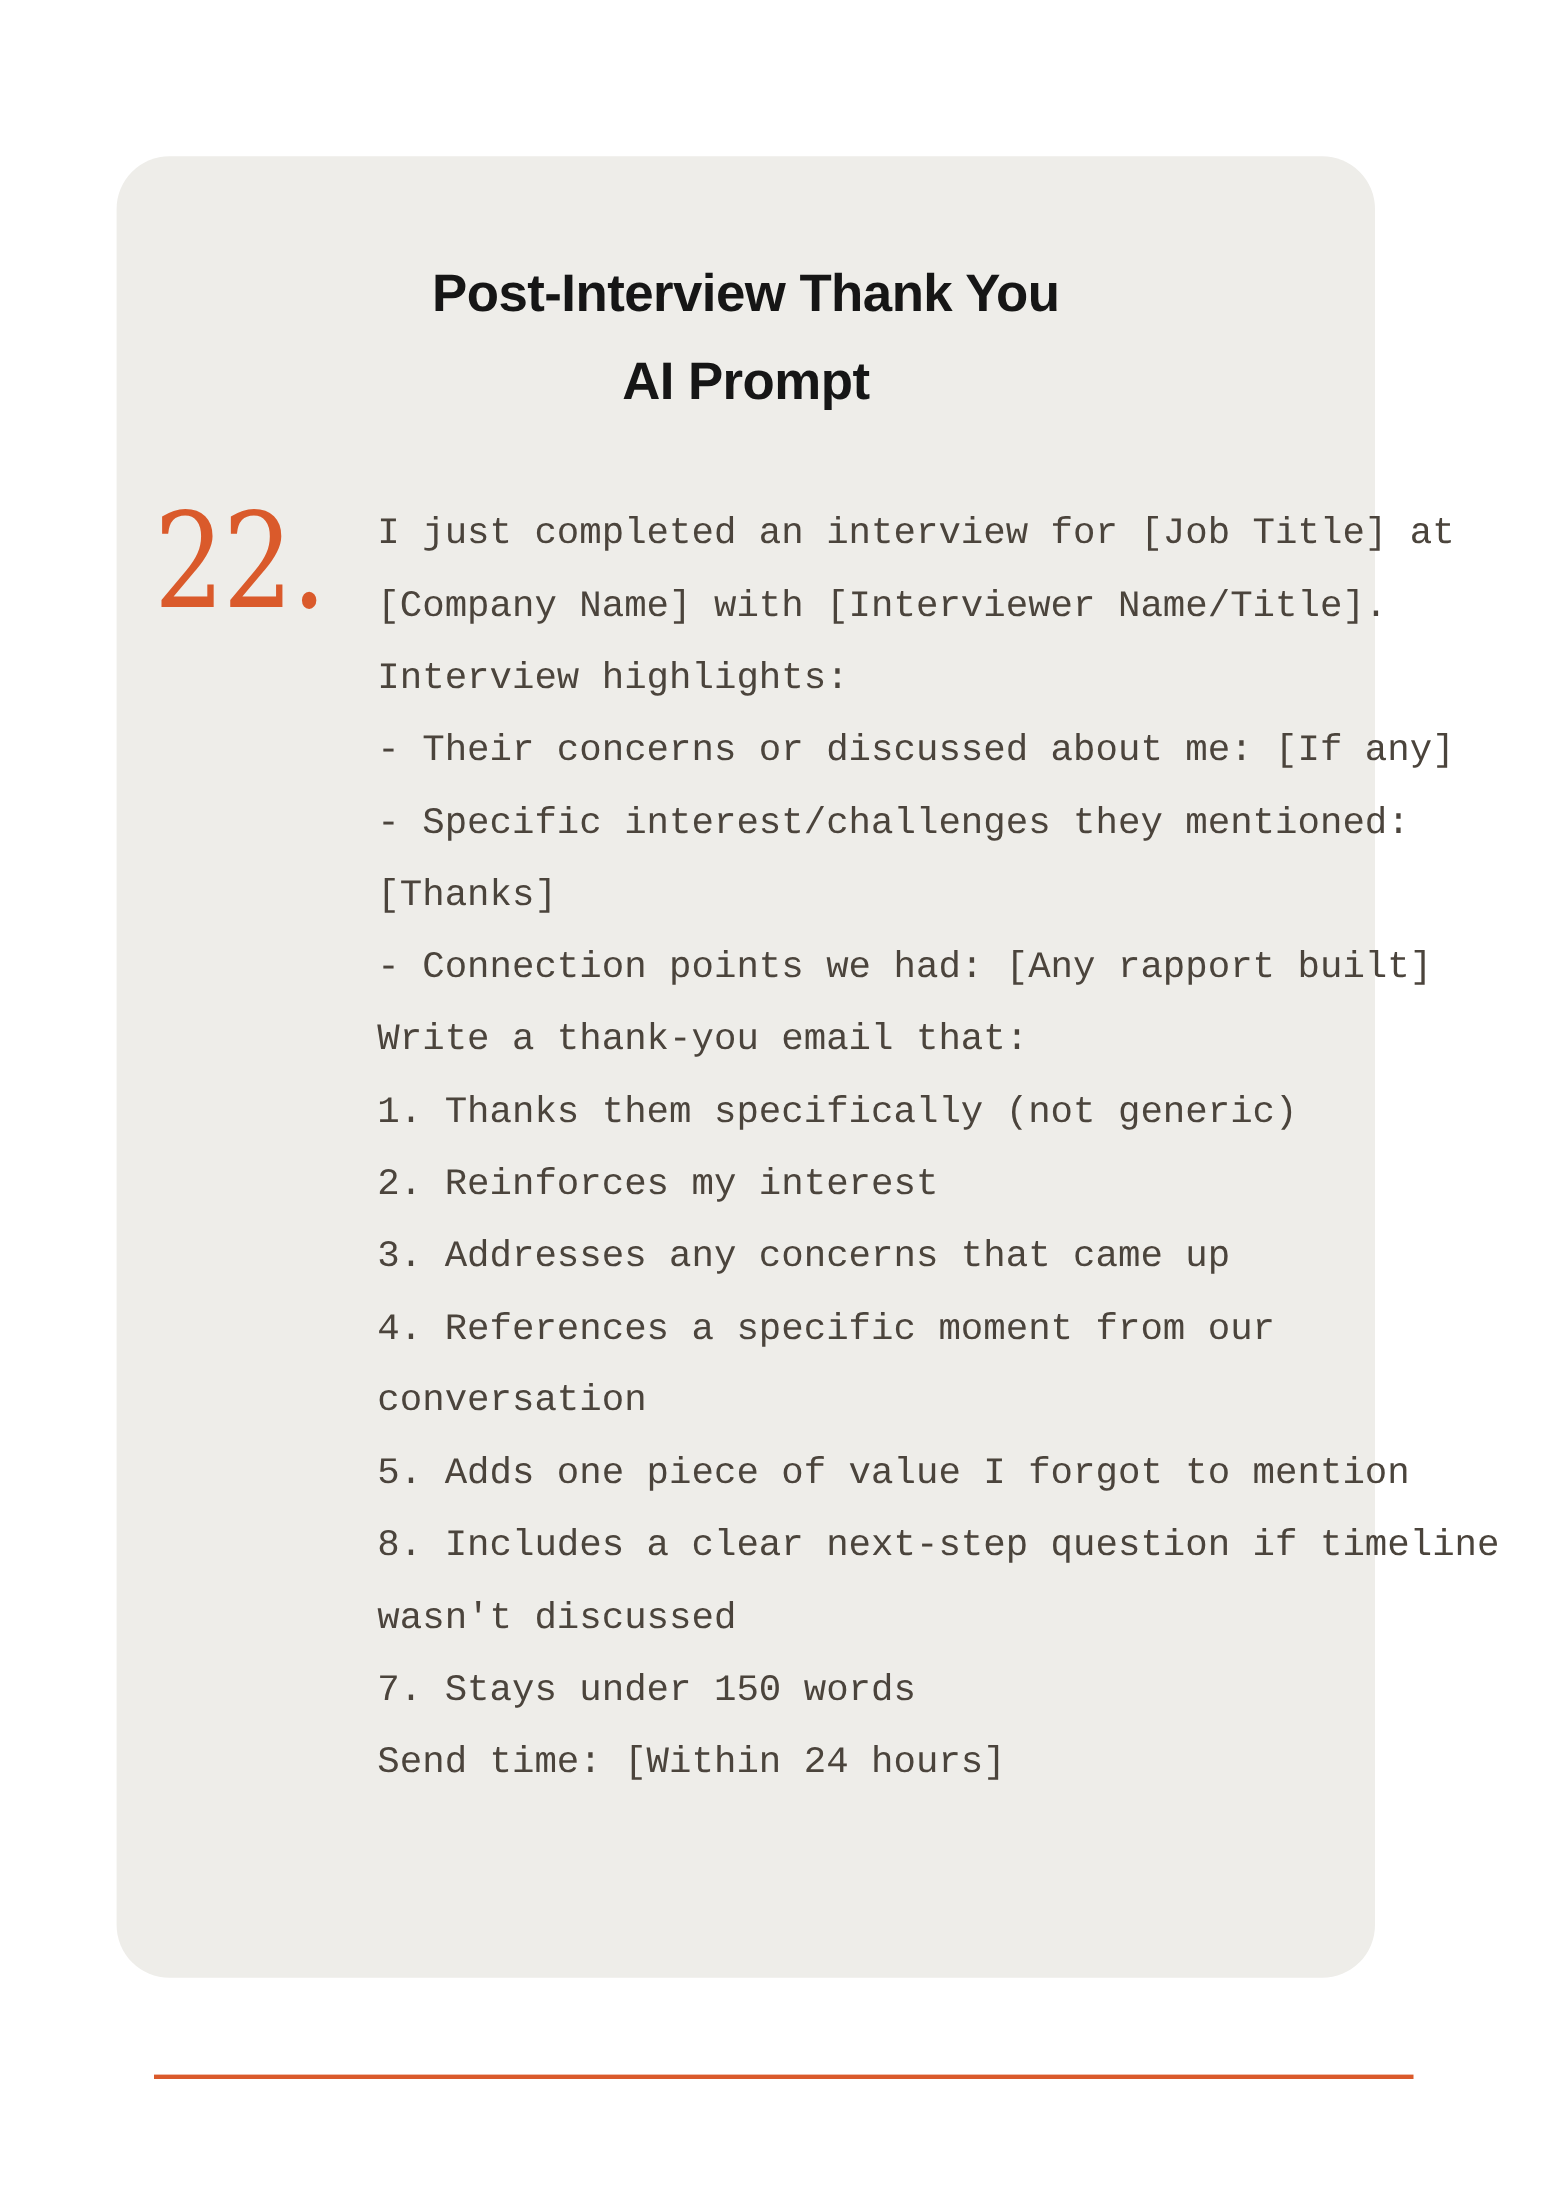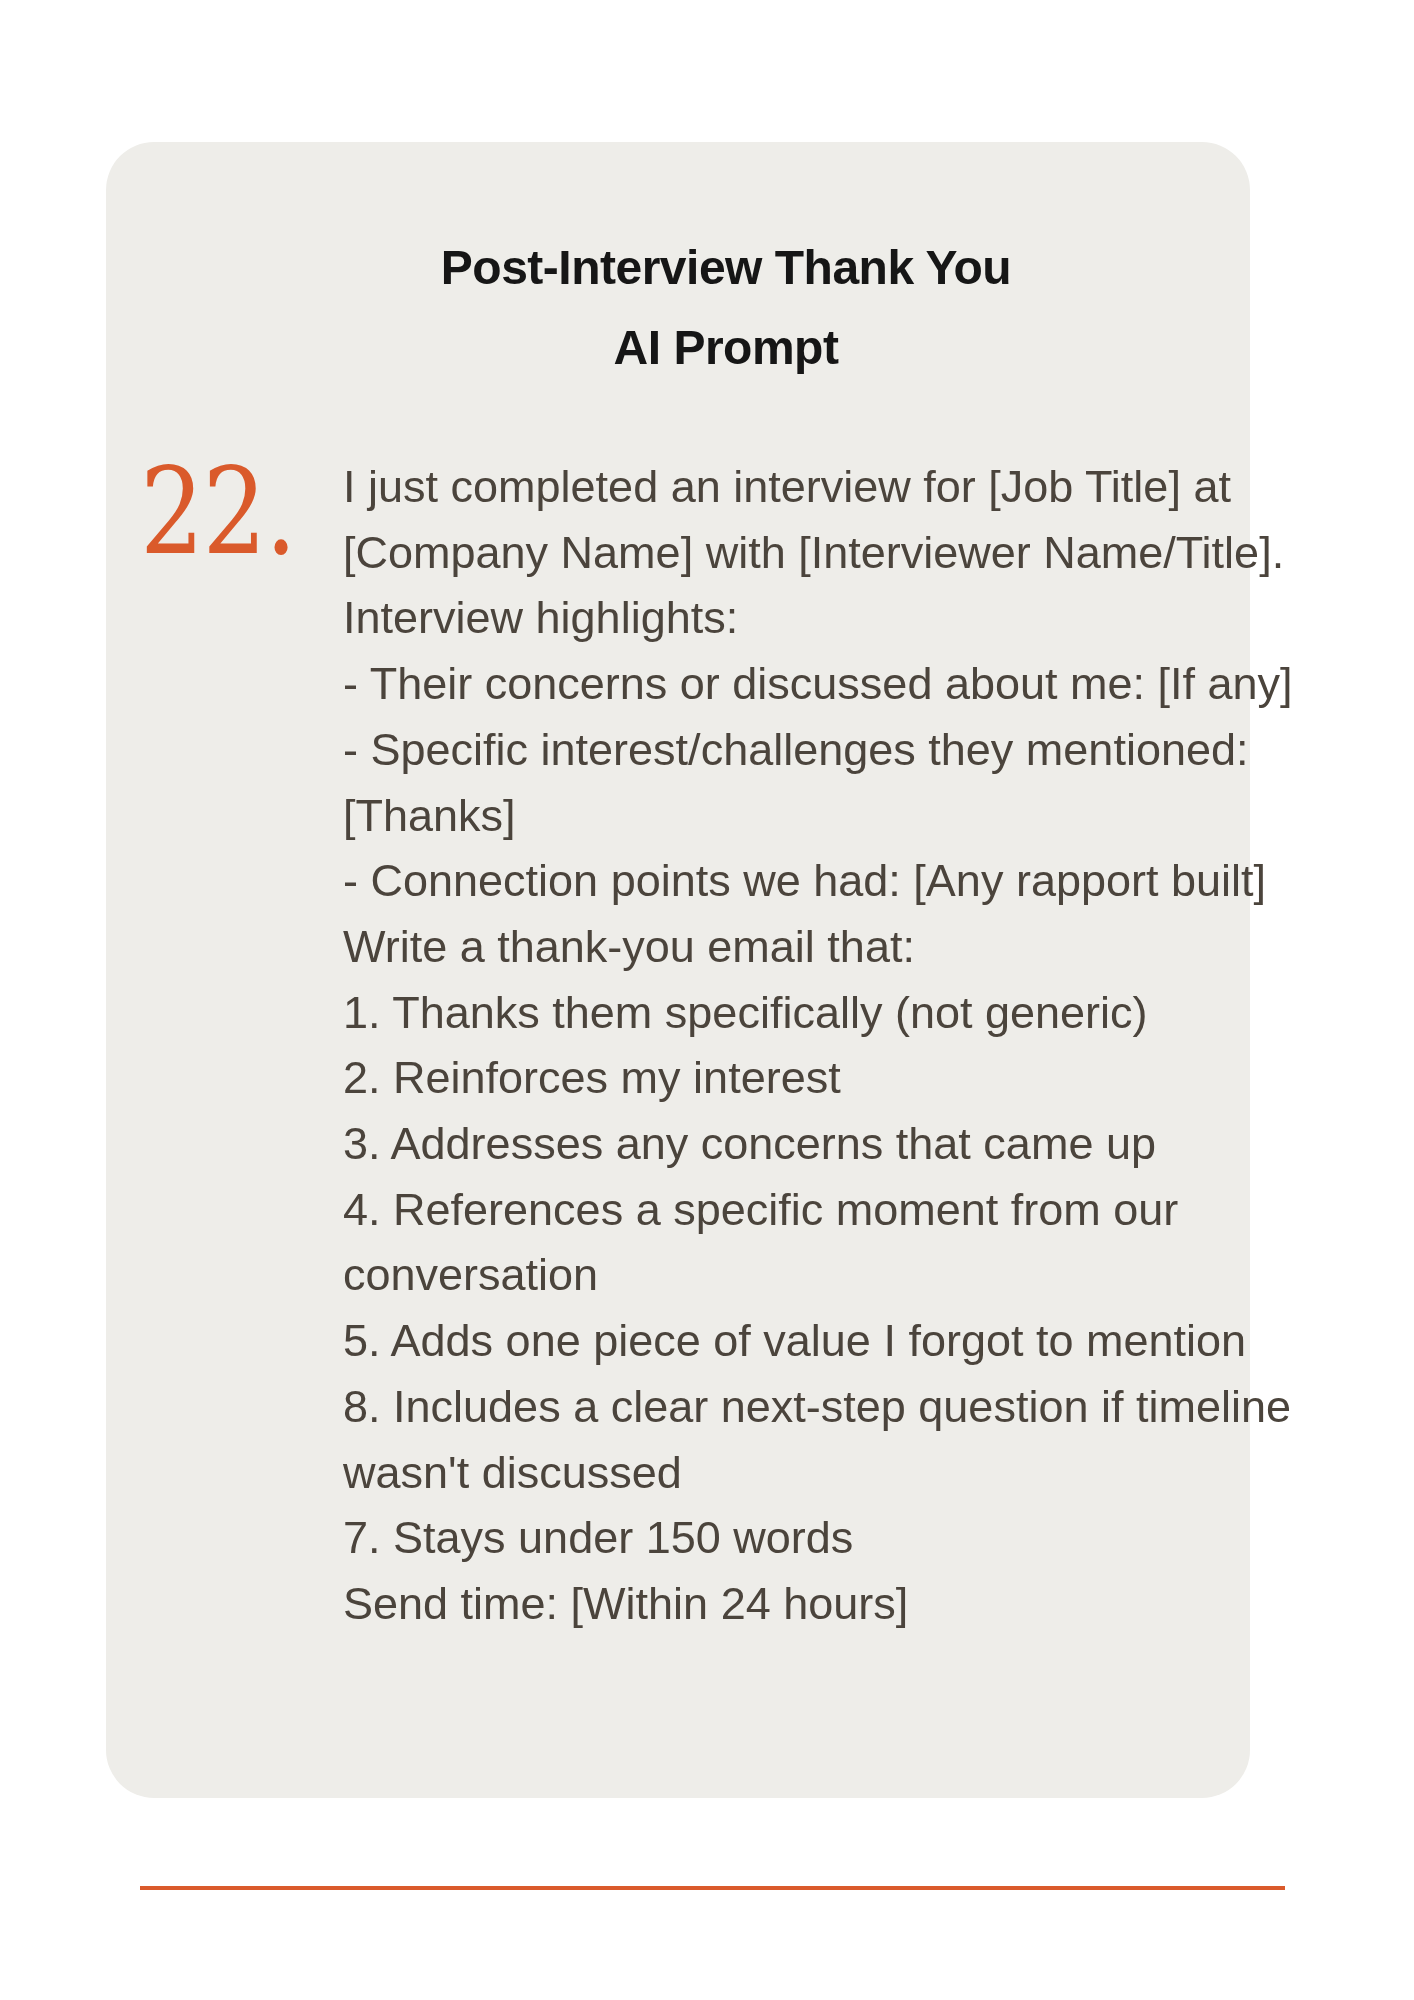--- a/index.html
+++ b/index.html
@@ -28,42 +28,41 @@
     left: 106px;
     top: 228px;
     width: 1144px;
     text-align: center;
     font-family: "Liberation Sans", sans-serif;
     font-weight: 700;
     font-size: 48px;
     line-height: 80px;
     letter-spacing: -0.5px;
     color: #161616;
-    margin-left: 48px;
   }
   .item-number {
     position: absolute;
     left: 140px;
     top: 452px;
     font-family: "DejaVu Serif", serif;
     font-weight: 400;
     font-size: 120px;
     line-height: 120px;
     color: #da5a2b;
     transform: scaleX(0.84);
     transform-origin: left top;
     letter-spacing: -2px;
   }
   .prompt-body {
     position: absolute;
     left: 343px;
     top: 454px;
     width: 880px;
-    font-family: Liberation Sans, sans-serif;
-    font-size: 45px;
+    font-family: Liberation Mono, monospace;
+    font-size: 34px;
     line-height: 65.7px;
     color: #4b443c;
     white-space: nowrap;
   }
   .accent-divider {
     position: absolute;
     left: 140px;
     top: 1886px;
     width: 1145px;
     height: 4px;

